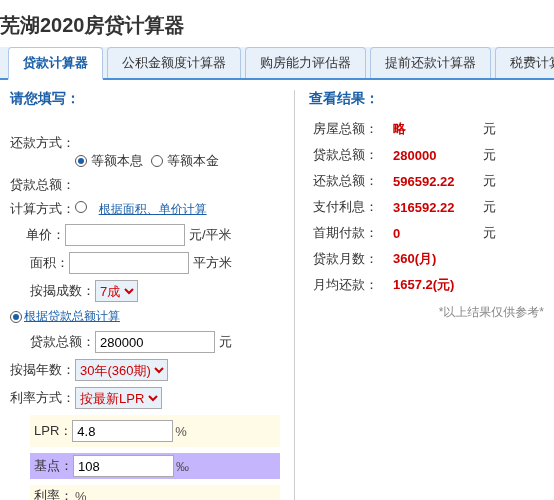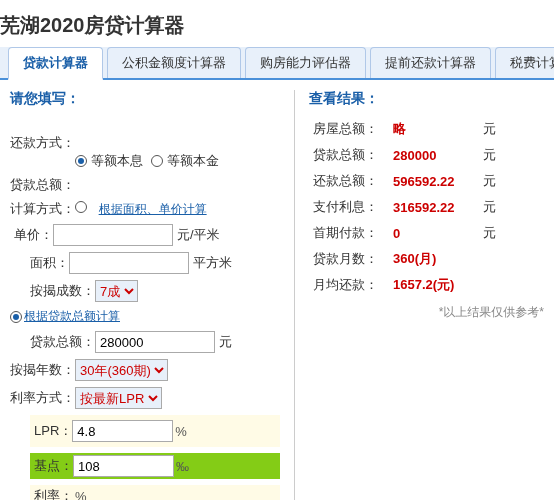--- a/index.html
+++ b/index.html
@@ -229,21 +229,21 @@
       </div>
 
       <div class="form-row">
         <label>计算方式：</label>
         <label>
           <span class="radio-dot"></span>
           <span class="calc-sub">根据面积、单价计算</span>
         </label>
       </div>
 
-      <div class="form-row" style="margin-left:4px;">
+      <div class="form-row" style="margin-left:16px;">
         <label>单价：</label>
         <input class="form-input form-input-wide" type="text" value="" style="">
         <span class="unit-text">元/平米</span>
       </div>
 
       <div class="form-row" style="margin-left:20px;">
         <label>面积：</label>
         <input class="form-input form-input-wide" type="text" value="" style="">
         <span class="unit-text">平方米</span>
       </div>
@@ -289,21 +289,21 @@
           <option>手动输入</option>
         </select>
       </div>
 
       <div class="form-row" style="margin-left:20px;background:#fffbe6;padding:5px 4px;">
         <label>LPR：</label>
         <input class="form-input form-input-medium" type="text" value="4.8" style="">
         <span class="percent-text">%</span>
       </div>
 
-      <div class="form-row" style="margin-left:20px;background:#84cc16;padding:2px 4px;">
+      <div class="form-row" style="margin-left:20px;background:#c4b5fd;padding:2px 4px;">
         <label>基点：</label>
         <input class="form-input form-input-medium" type="text" value="108" style="">
         <span class="percent-text">‰</span>
       </div>
 
       <div class="form-row" style="margin-left:20px;background:#fffbe6;padding:2px 4px;">
         <label>利率：</label>
         <span class="percent-text">%</span>
       </div>
 

